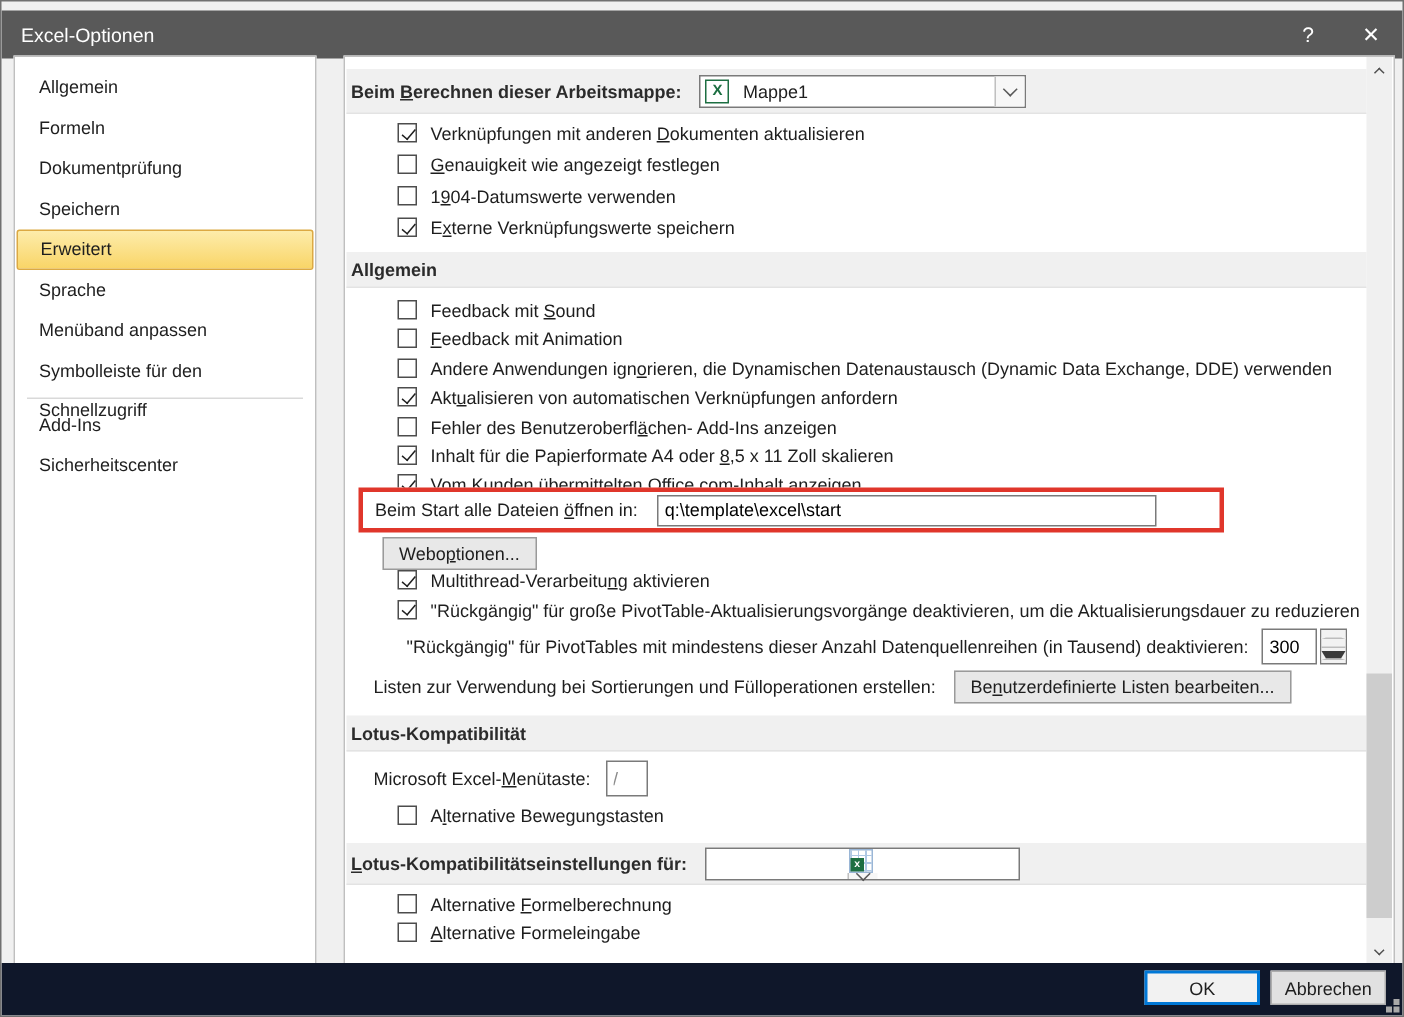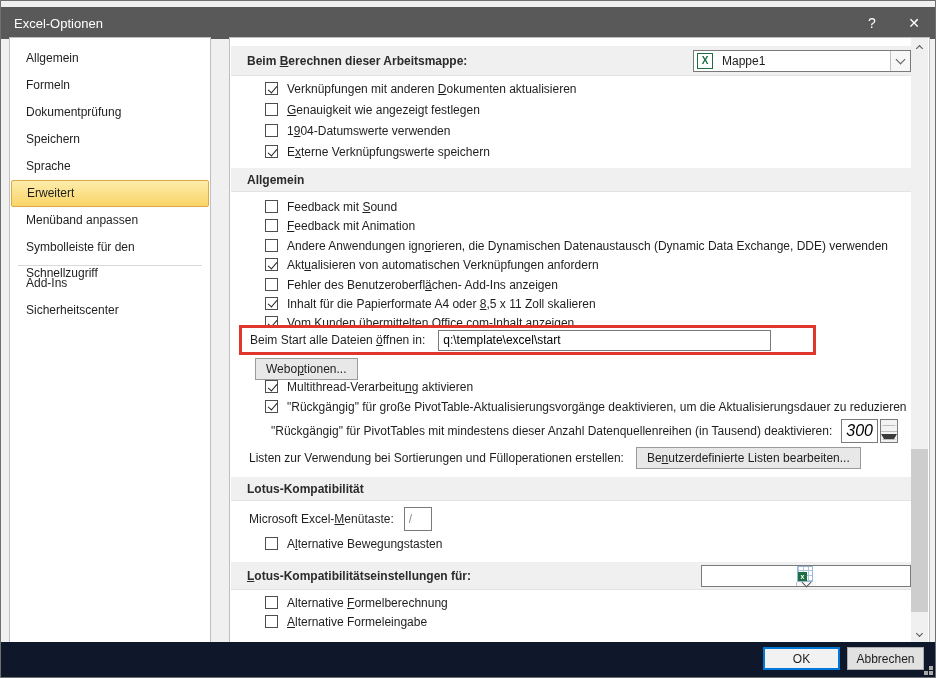--- a/index.html
+++ b/index.html
@@ -26,21 +26,21 @@
   .side-item.selected{background:linear-gradient(#fdecab,#f9d567);border:1px solid var(--selection-border);
            border-radius:2px;line-height:24px;}
   .side-divider{height:1px;background:#d9d9d9;margin:4px 8px;}
 
   .content{position:absolute;left:228px;top:36px;width:701px;height:607px;background:#fff;
            border:1px solid #bfbfbf;}
   .content-inner{position:absolute;left:1px;top:0;right:18px;bottom:0;}
 
   
   .band{position:absolute;left:0;right:0;background:#f0f0f0;border-bottom:1px solid #e3e3e3;
-        display:flex;align-items:center;padding-left:16px;justify-content:space-between;}
+        display:flex;align-items:center;padding-left:3px;}
   .band .bandlabel{font-weight:bold;color:#2b2b2b;}
   .band .bandlabel.w{min-width:216px;}
 
   
   .cbrow{display:flex;align-items:flex-start;padding-left:34px;}
   .cb{width:13px;height:13px;border:1px solid #4d4d4d;background:#fff;position:relative;flex:none;}
   .cb.checked::after{content:'';position:absolute;left:3.5px;top:0.5px;width:4px;height:8px;
         border:solid #1f1f1f;border-width:0 1.7px 1.7px 0;transform:rotate(40deg);}
   .cblabel{margin-left:9px;white-space:nowrap;}
 
@@ -68,21 +68,21 @@
 
   
   .redbox{position:absolute;left:8px;top:287px;width:577px;height:30px;border:3px solid var(--highlight-red);
         display:flex;align-items:center;background:#fff;z-index:5;}
   .redbox .rlabel{margin-left:8px;white-space:nowrap;}
   .redbox input{width:333px;height:21px;margin-left:13px;border:1px solid #7a7a7a;font-family:inherit;
         font-size:12px;padding:0 4px;}
 
   
   .spin{display:flex;align-items:center;}
-  .spin input{width:37px;height:24px;border:1px solid #7a7a7a;font-family:inherit;font-size:16px;padding:0 4px;font-style:italic;}
+  .spin input{width:37px;height:24px;border:1px solid #7a7a7a;font-family:inherit;font-size:12px;padding:0 4px;}
   .spinbtns{width:18px;height:24px;margin-left:2px;border:1px solid #7a7a7a;display:flex;flex-direction:column;}
   .spinbtns span{flex:1;display:flex;align-items:center;justify-content:center;background:#f2f2f2;}
   .spinbtns span:first-child{border-bottom:1px solid #bdbdbd;}
   .tri-up{width:0;height:0;border-left:3.5px solid transparent;border-right:3.5px solid transparent;
         border-bottom:5px solid #3b3b3b;}
   .tri-dn{width:0;height:0;border-left:3.5px solid transparent;border-right:3.5px solid transparent;
         border-top:5px solid #3b3b3b;}
 
   
   .vscroll{position:absolute;right:1px;top:0;width:17px;bottom:0;background:#f0f0f0;}
@@ -113,22 +113,22 @@
   <span class="tb-btn">✕</span>
 </div>
 
 <div class="sidebar">
   <div>
 
   <div class="side-item">Allgemein</div>
       <div class="side-item">Formeln</div>
       <div class="side-item">Dokumentprüfung</div>
       <div class="side-item">Speichern</div>
+      <div class="side-item selected">Erweitert</div>
       <div class="side-item">Sprache</div>
-      <div class="side-item selected">Erweitert</div>
       <div class="side-item">Menüband anpassen</div>
       <div class="side-item">Symbolleiste für den Schnellzugriff</div>
     </div>
   <div class="side-divider"></div>
   <div>
 
   <div class="side-item">Add-Ins</div>
       <div class="side-item">Sicherheitscenter</div>
     </div>
 </div>

